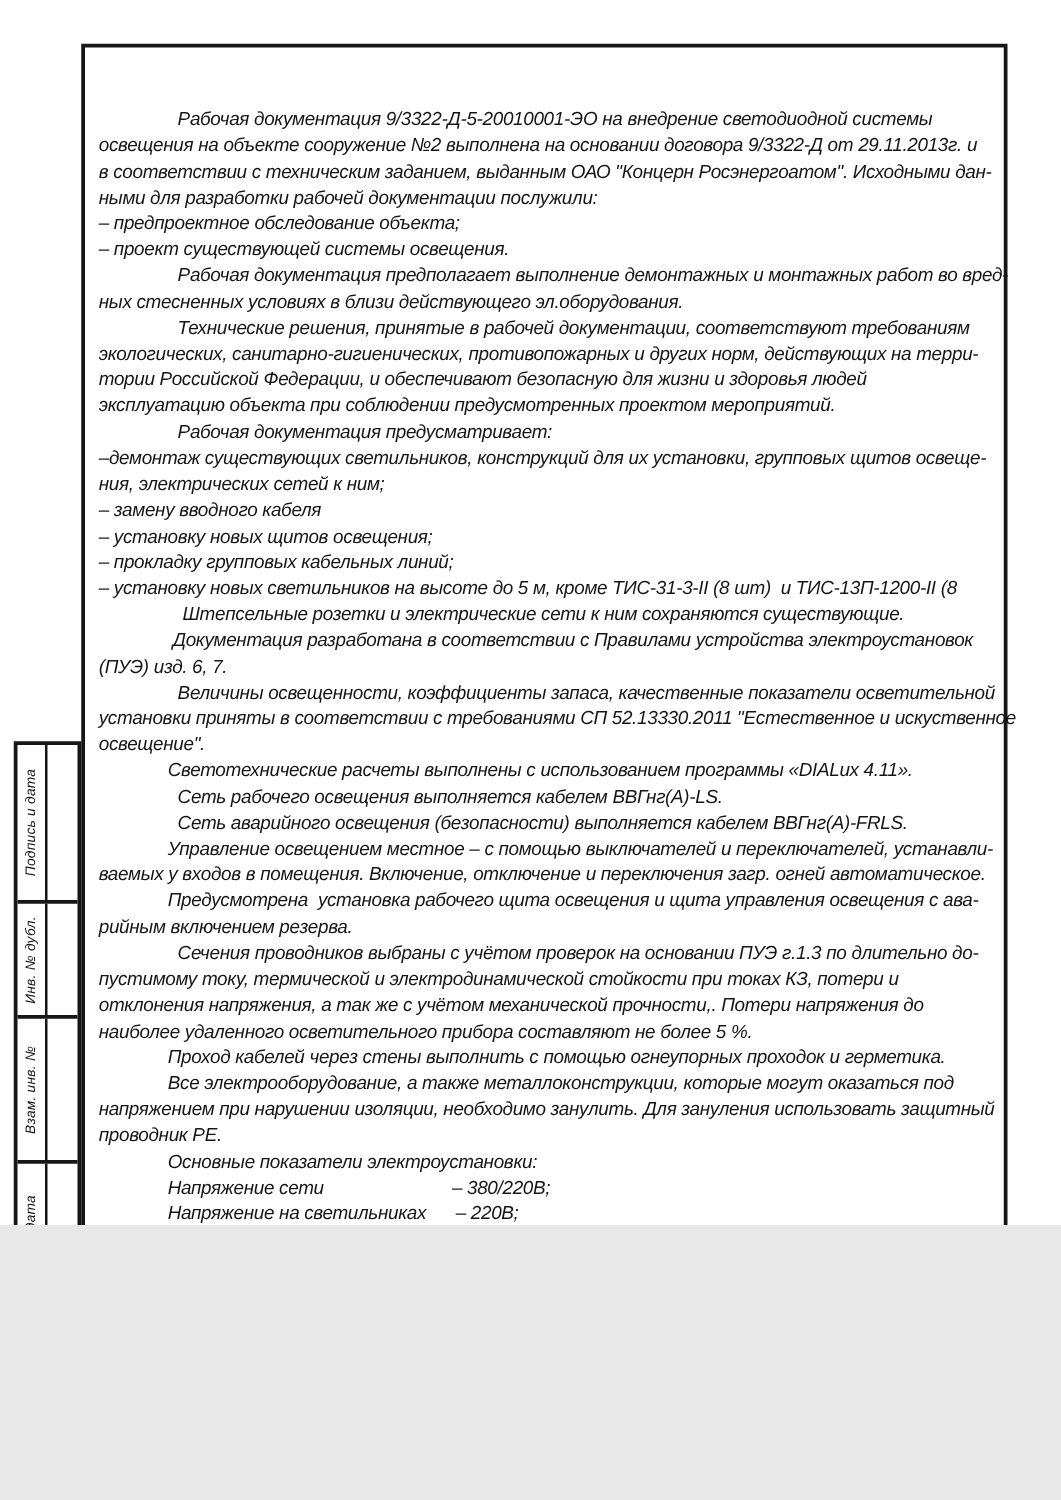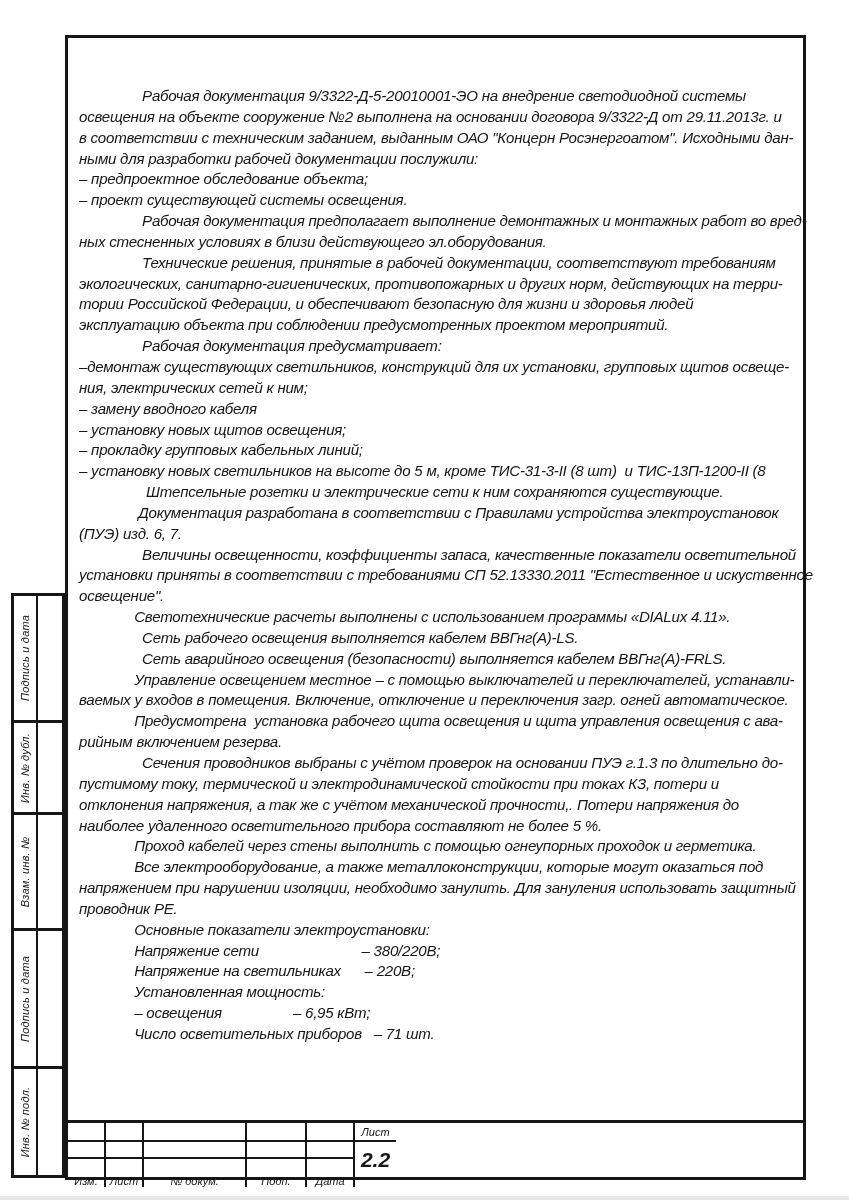--- a/index.html
+++ b/index.html
@@ -1,18 +1,18 @@
 <!DOCTYPE html>
 <html style="--paper: #ffffff; --ink: #161616;"><head>
 <meta charset="utf-8">
 <style>
   html,body{margin:0;padding:0;background:#e8e8e8;}
   .page{
     position:relative;
-    width:849px;height:1196px;
+    width:849px;height:980px;
     background:var(--paper,#ffffff);
     font-family:"Liberation Sans",sans-serif;
     color:var(--ink,#161616);
     overflow:hidden;
   }
   
   .frame{
     position:absolute;left:65px;top:35px;width:741px;height:1145px;
     border:3px solid var(--ink,#161616);
     box-sizing:border-box;

